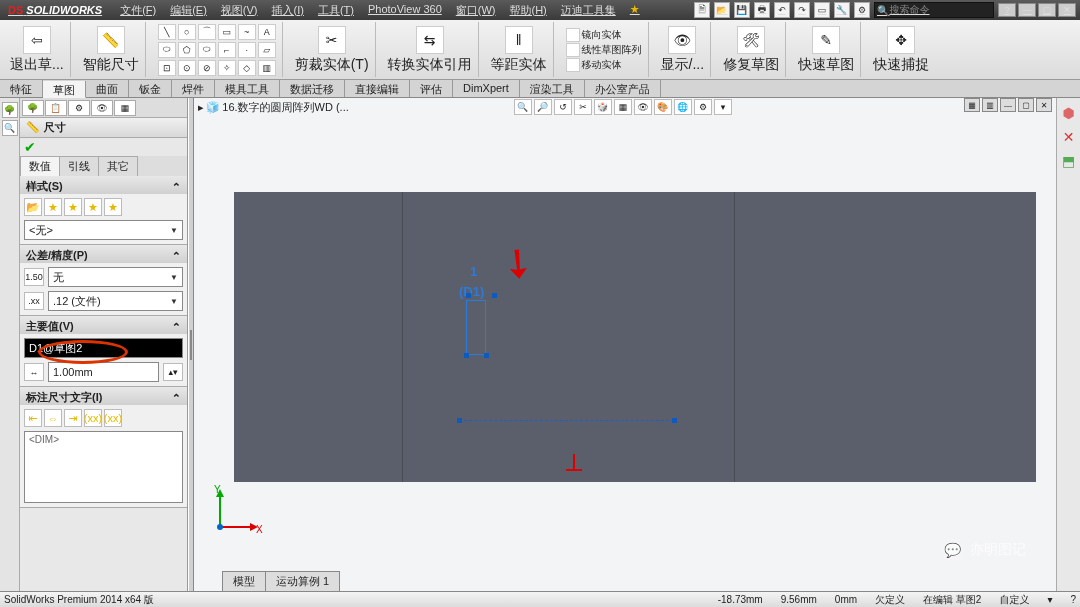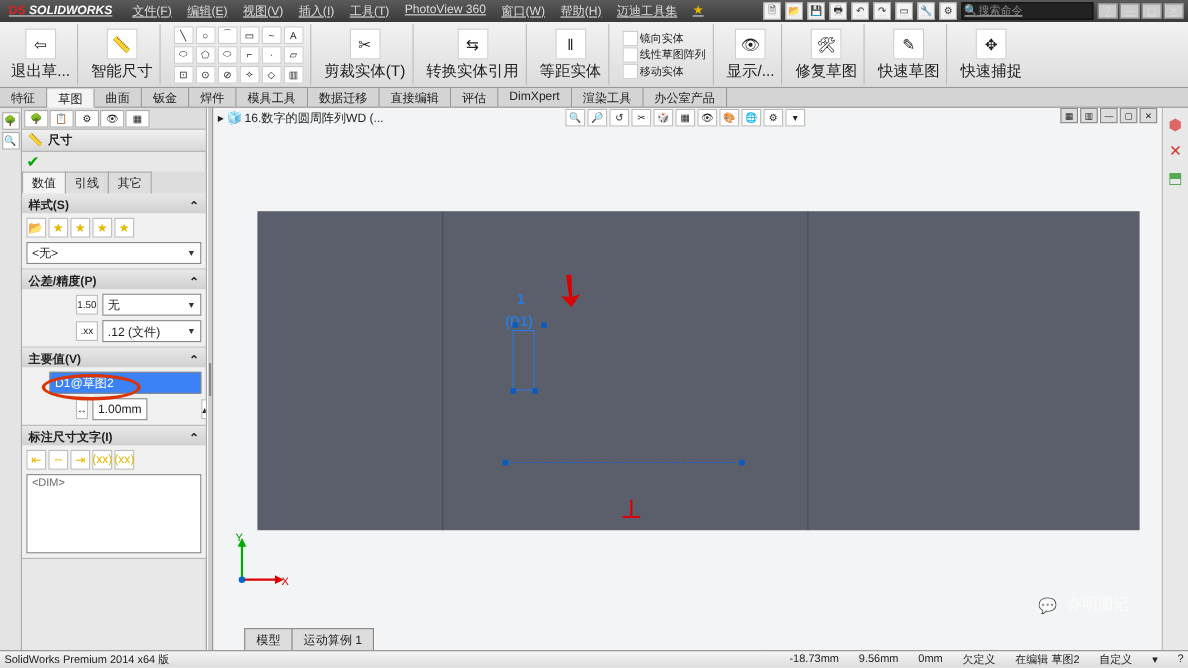--- a/index.html
+++ b/index.html
@@ -50,23 +50,23 @@
 .pm-subtabs span{padding:2px 8px;border:1px solid #aaa;border-bottom:none;margin-right:-1px;cursor:pointer;font-size:11px;}
 .pm-subtabs .active{background:#f4f4f4;}
 .pm-section{border-bottom:1px solid #aaa;}
 .pm-sec-head{height:18px;background:linear-gradient(#e8e8e8,#d0d0d0);display:flex;align-items:flex-end;justify-content:space-between;padding:0 6px;font-size:11px;font-weight:bold;}
 .pm-sec-body{padding:4px;background:#f0f0f0;display:flex;flex-direction:column;gap:4px;}
 .star-row{display:flex;gap:2px;}
 .star-row span{width:18px;height:18px;background:#fff;border:1px solid #bbb;display:flex;align-items:center;justify-content:center;color:#e6b800;font-size:11px;}
 .sel{height:20px;background:#fff;border:1px solid #888;display:flex;align-items:center;justify-content:space-between;padding:0 4px;font-size:11px;}
 .sel .arrw{font-size:8px;color:#333;}
 .row{display:flex;align-items:center;gap:4px;}
-.row .ico{width:20px;height:18px;background:#fff;border:1px solid #bbb;font-size:9px;display:flex;align-items:center;justify-content:center;margin-left:45px;}
+.row .ico{width:20px;height:18px;background:#fff;border:1px solid #bbb;font-size:9px;display:flex;align-items:center;justify-content:center;}
 .field{flex:1;height:20px;background:#fff;border:1px solid #888;padding:0 4px;font-size:11px;display:flex;align-items:center;}
-.field-hl{background:#3b82f6;color:#fff;margin-left:21px;}
+.field-hl{background:#000000;color:#fff;}
 .red-circle{position:absolute;border:3px solid #d30;border-radius:50%;pointer-events:none;}
 .dim-text{height:72px;background:#fff;border:1px solid #888;padding:2px 4px;font-size:10px;color:#666;}
 
 
 .split{width:6px;background:#d0d0d0;border-left:1px solid #fff;border-right:1px solid #888;cursor:col-resize;display:flex;align-items:center;justify-content:center;}
 .split::after{content:"";width:2px;height:30px;background:#888;}
 
 
 .ga{flex:1;background:#f3f4f5;position:relative;overflow:hidden;}
 .doc-tab{position:absolute;top:0;left:0;height:18px;display:flex;align-items:center;gap:2px;padding:0 4px;font-size:11px;}

